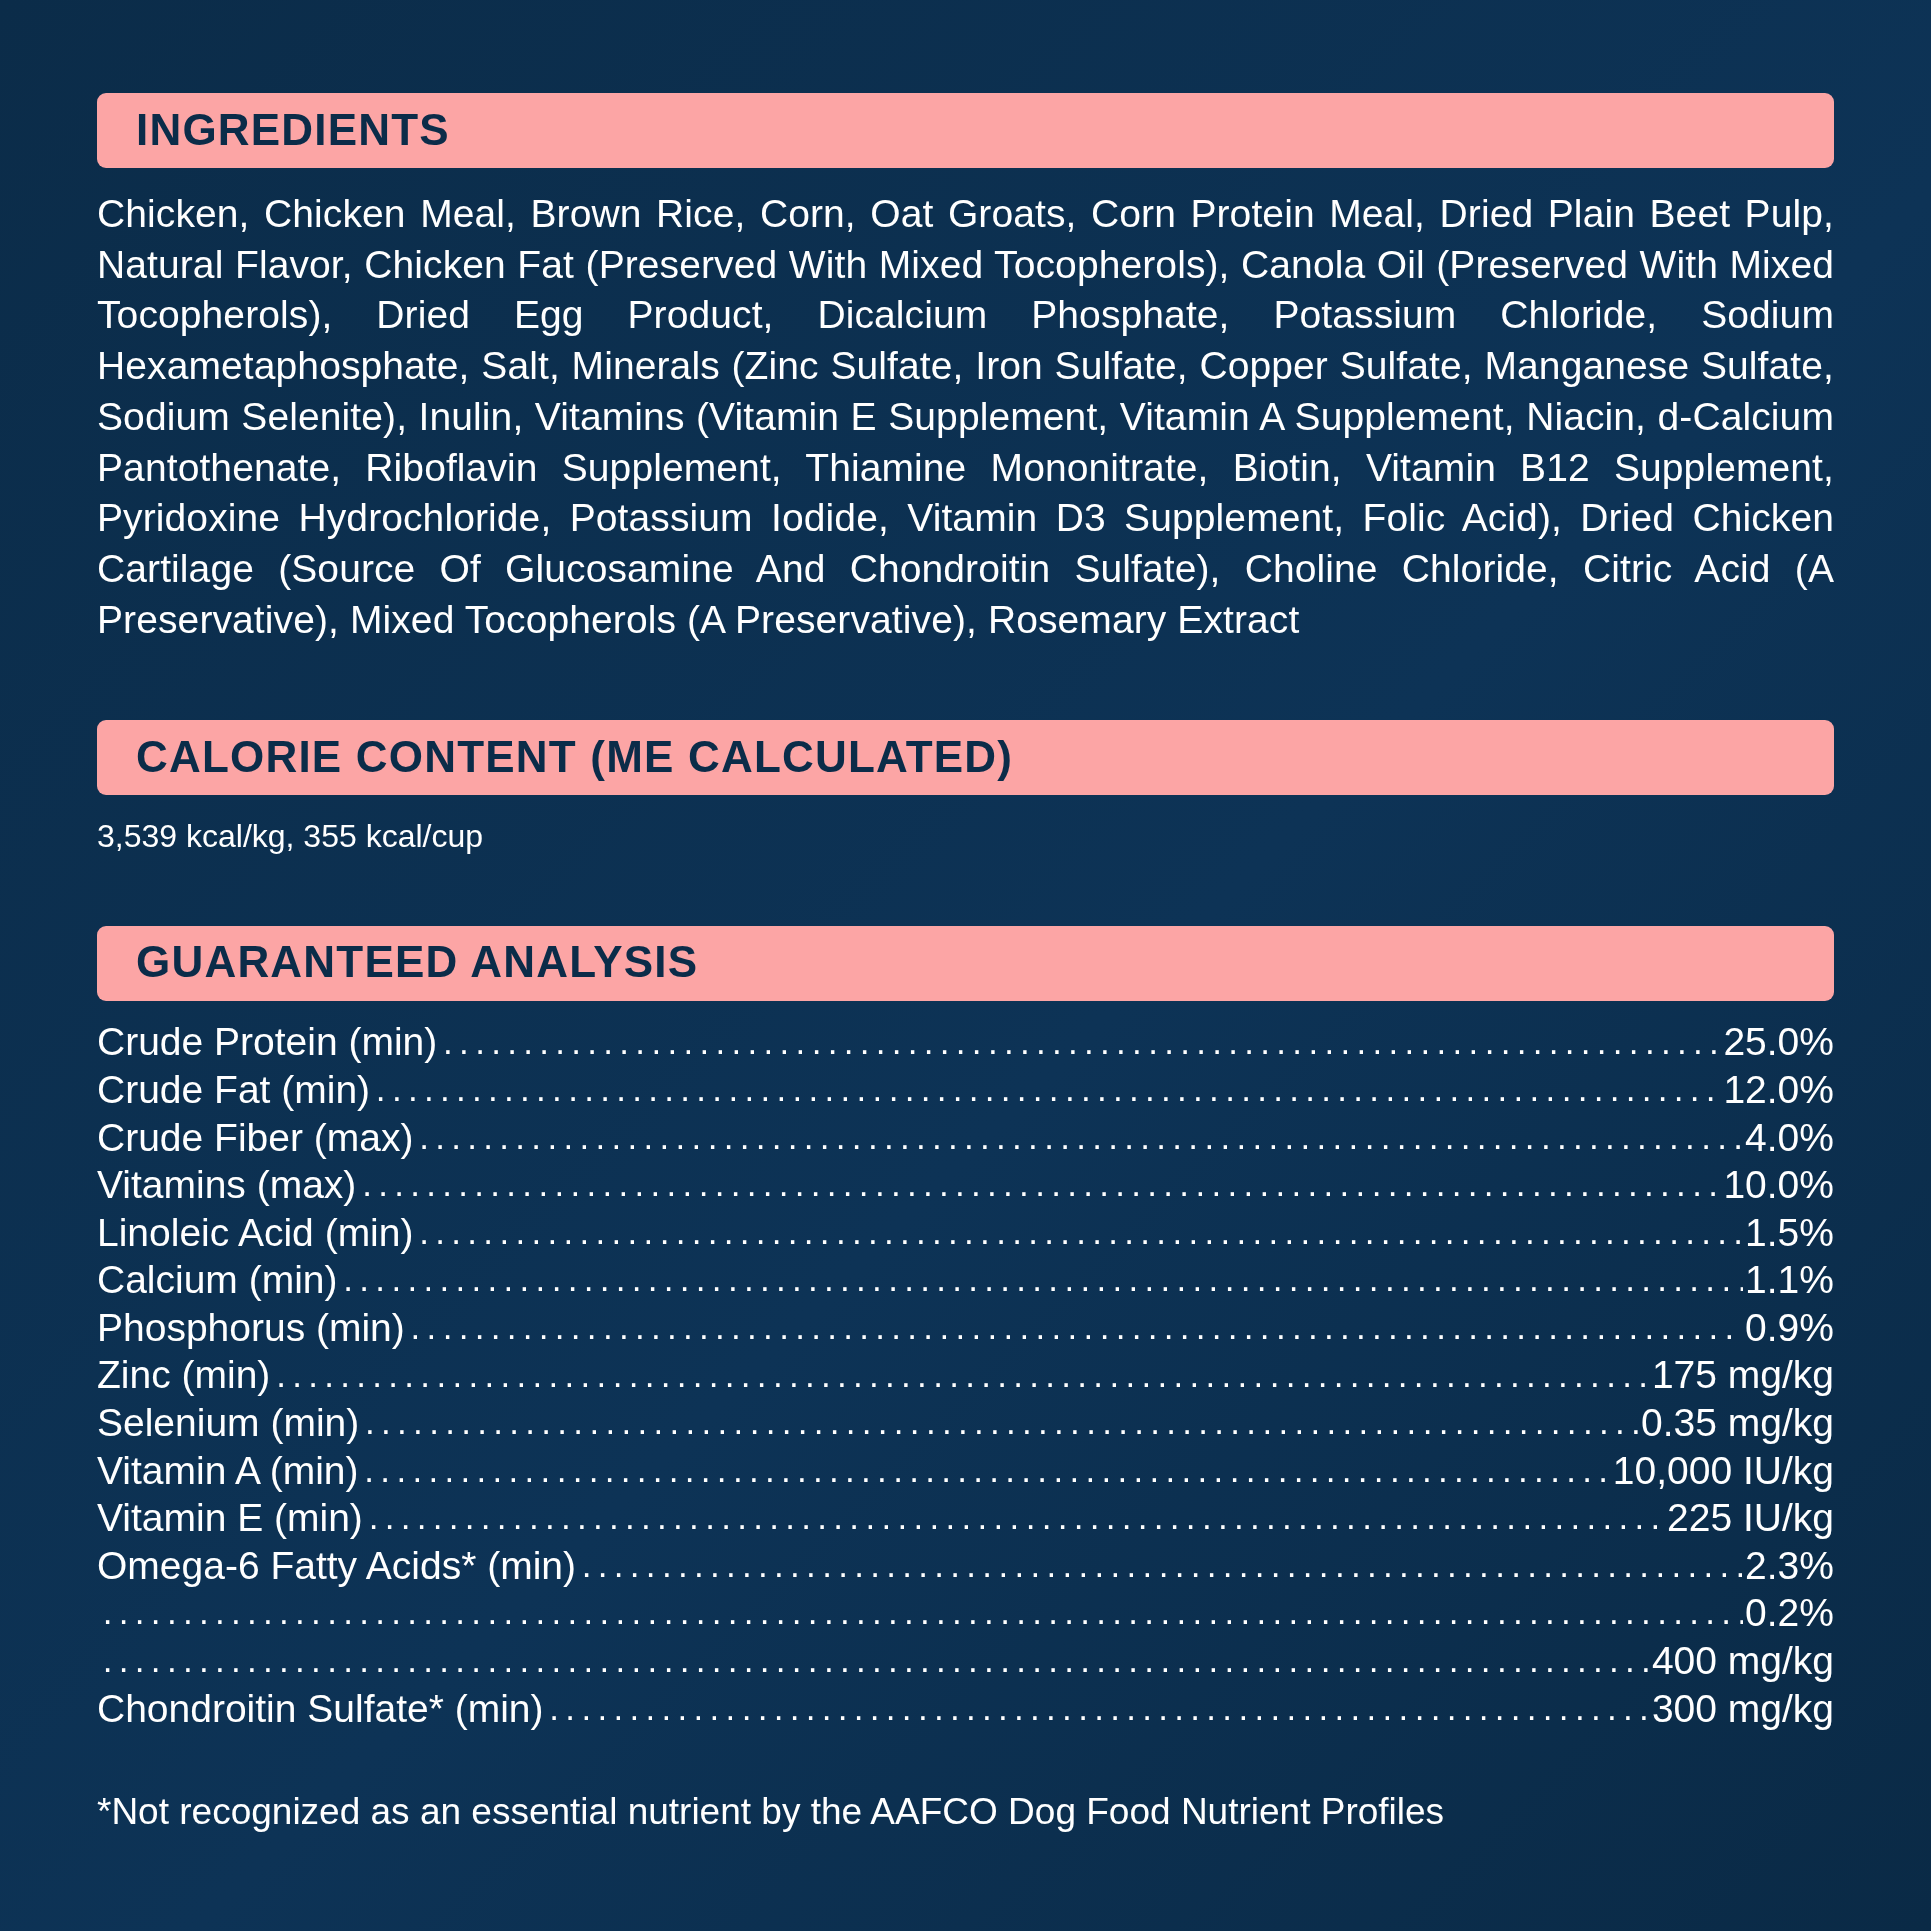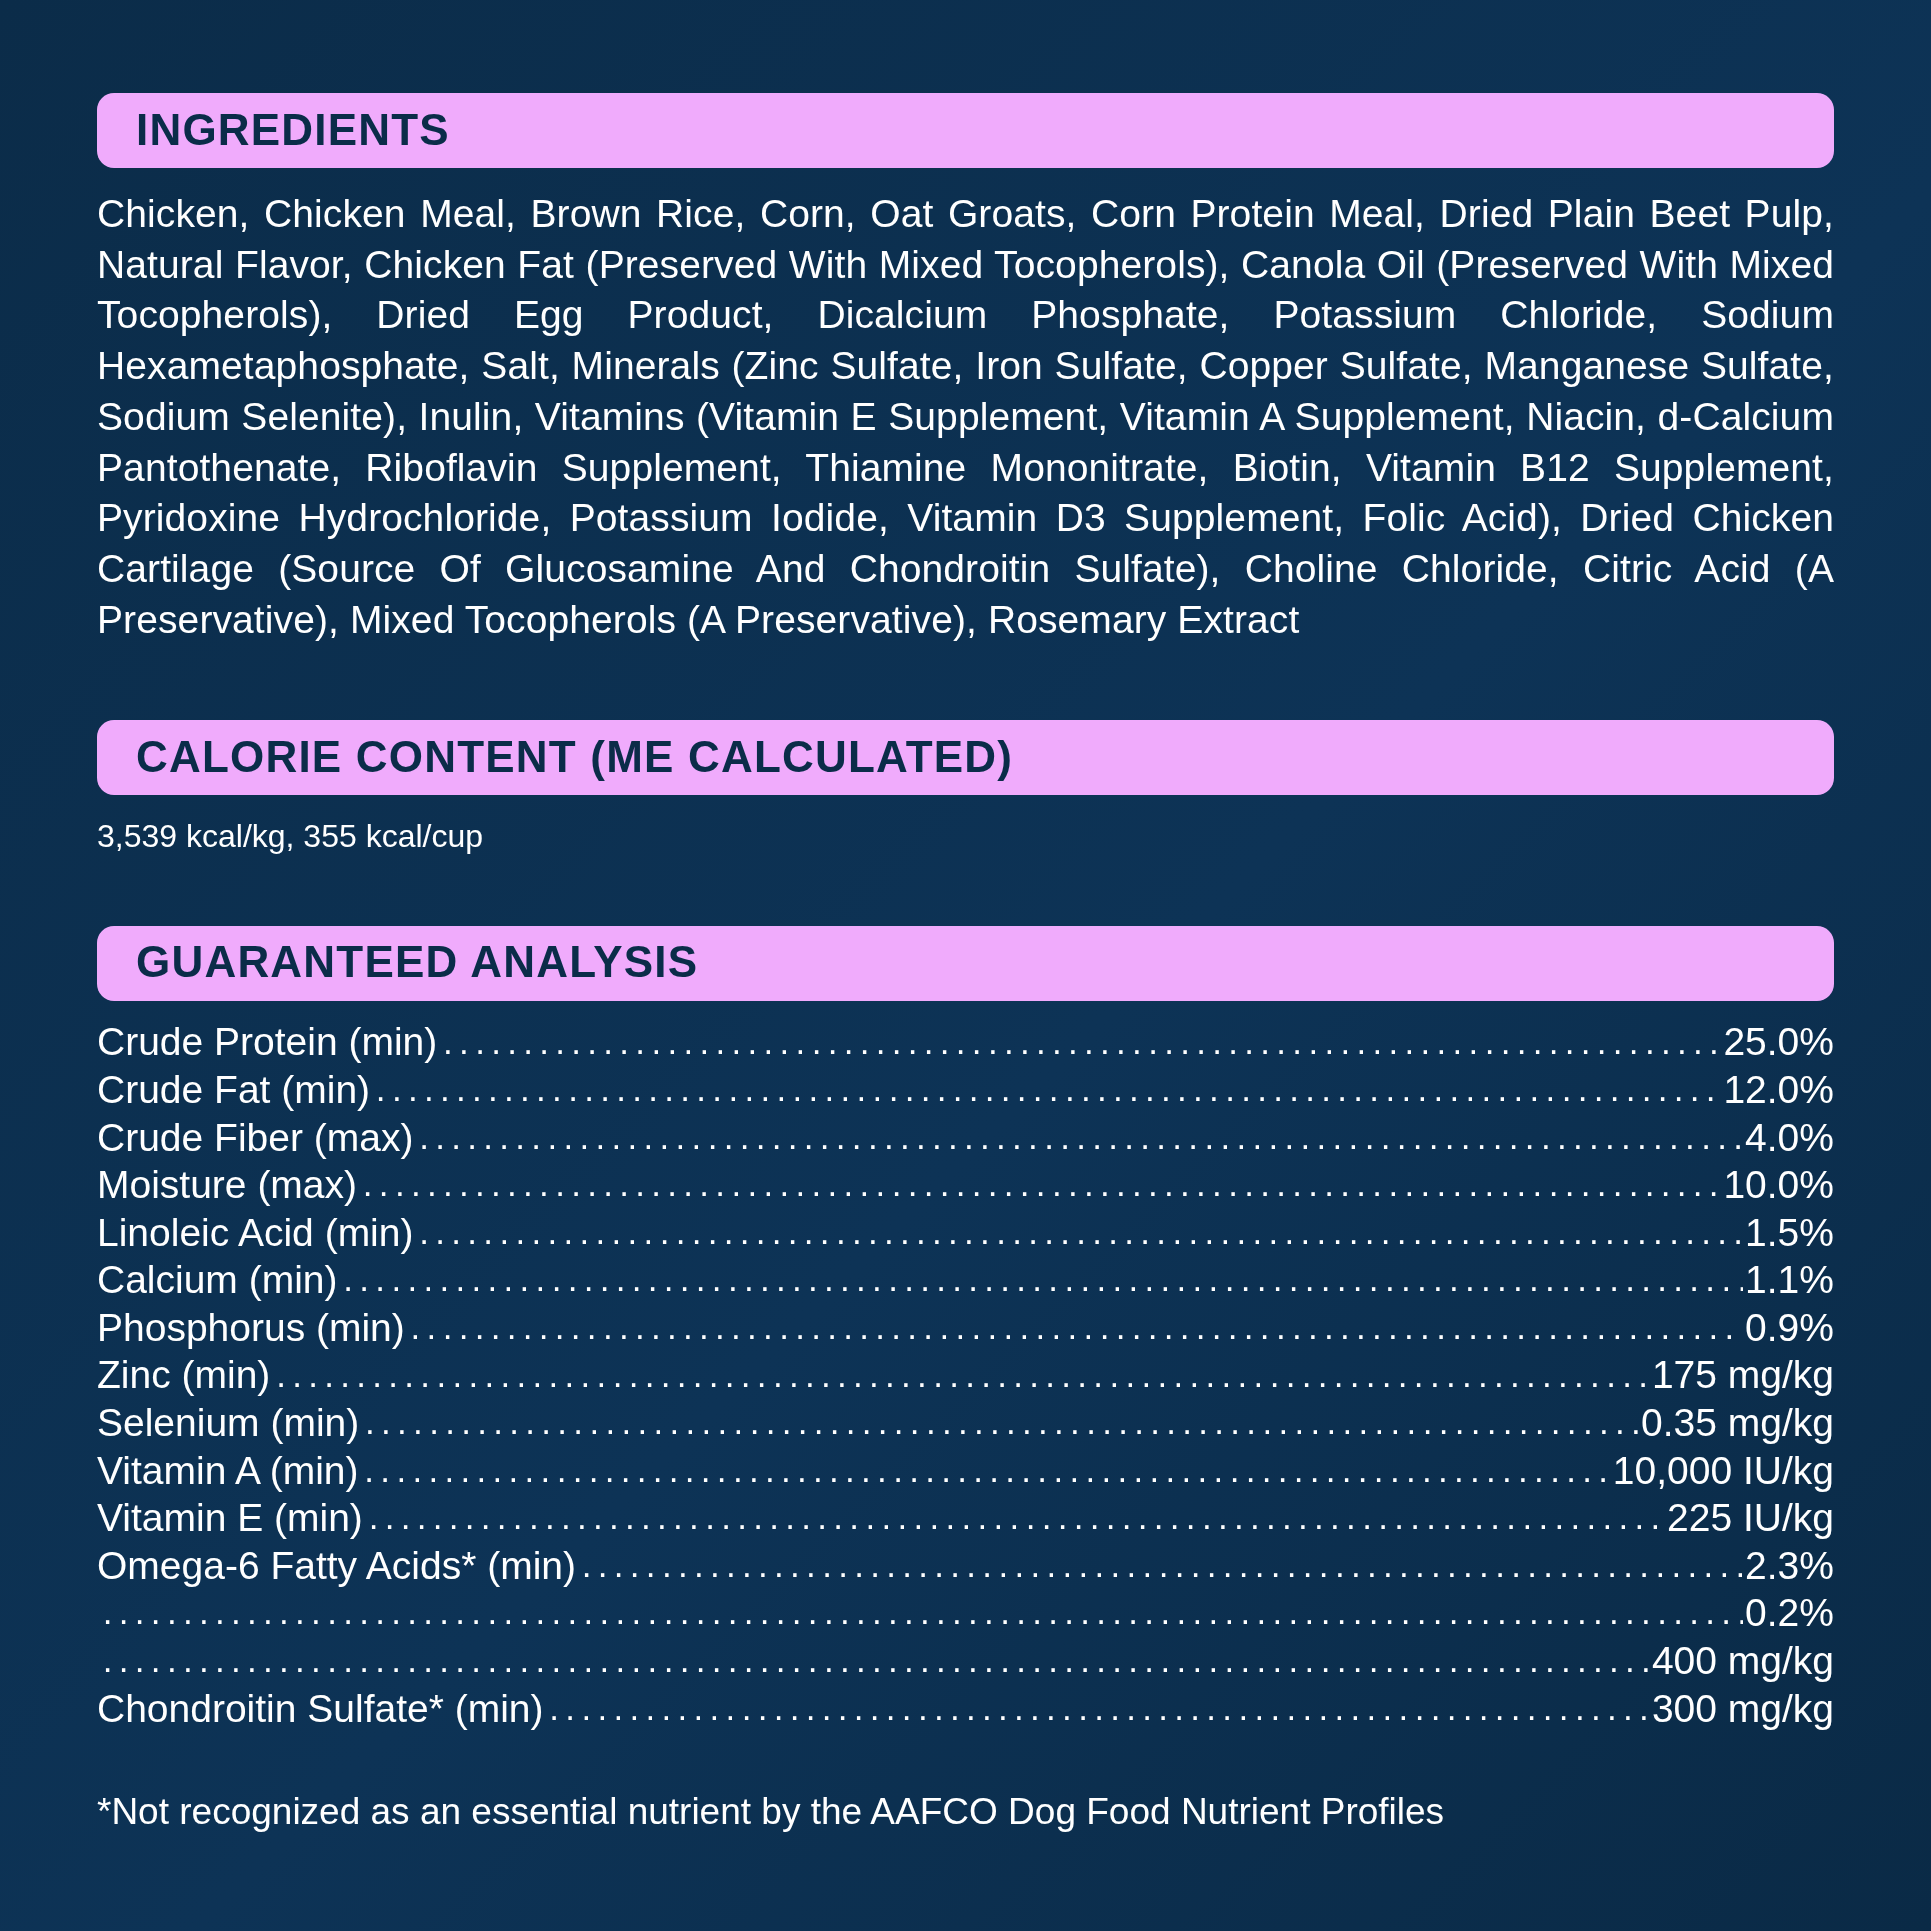--- a/index.html
+++ b/index.html
@@ -18,22 +18,22 @@
   .page {
     box-sizing: border-box;
     width: 1931px;
     height: 1931px;
     padding: 93px 97px 39px 97px;
   }
   .section {
     margin-bottom: 0;
   }
   .section-header {
-    background: #f0abfc;
-    border-radius: 17px;
+    background: #fca5a5;
+    border-radius: 9px;
     padding: 13.5px 39px 15.4px 39px;
     display: block;
   }
   .section-header-text {
     color: #0b2c49;
     font-size: 44px;
     font-weight: bold;
     letter-spacing: 1.2px;
     line-height: 1.05;
     text-transform: uppercase;
@@ -128,21 +128,21 @@
           <span class="analysis-label">Crude Fat (min)</span>
           <span class="analysis-dots">........................................................................................................................</span>
           <span class="analysis-value">12.0%</span>
         </div>
         <div class="analysis-row">
           <span class="analysis-label">Crude Fiber (max)</span>
           <span class="analysis-dots">........................................................................................................................</span>
           <span class="analysis-value">4.0%</span>
         </div>
         <div class="analysis-row">
-          <span class="analysis-label">Moisture (max)</span>
+          <span class="analysis-label">Vitamins (max)</span>
           <span class="analysis-dots">........................................................................................................................</span>
           <span class="analysis-value">10.0%</span>
         </div>
         <div class="analysis-row">
           <span class="analysis-label">Linoleic Acid (min)</span>
           <span class="analysis-dots">........................................................................................................................</span>
           <span class="analysis-value">1.5%</span>
         </div>
         <div class="analysis-row">
           <span class="analysis-label">Calcium (min)</span>

